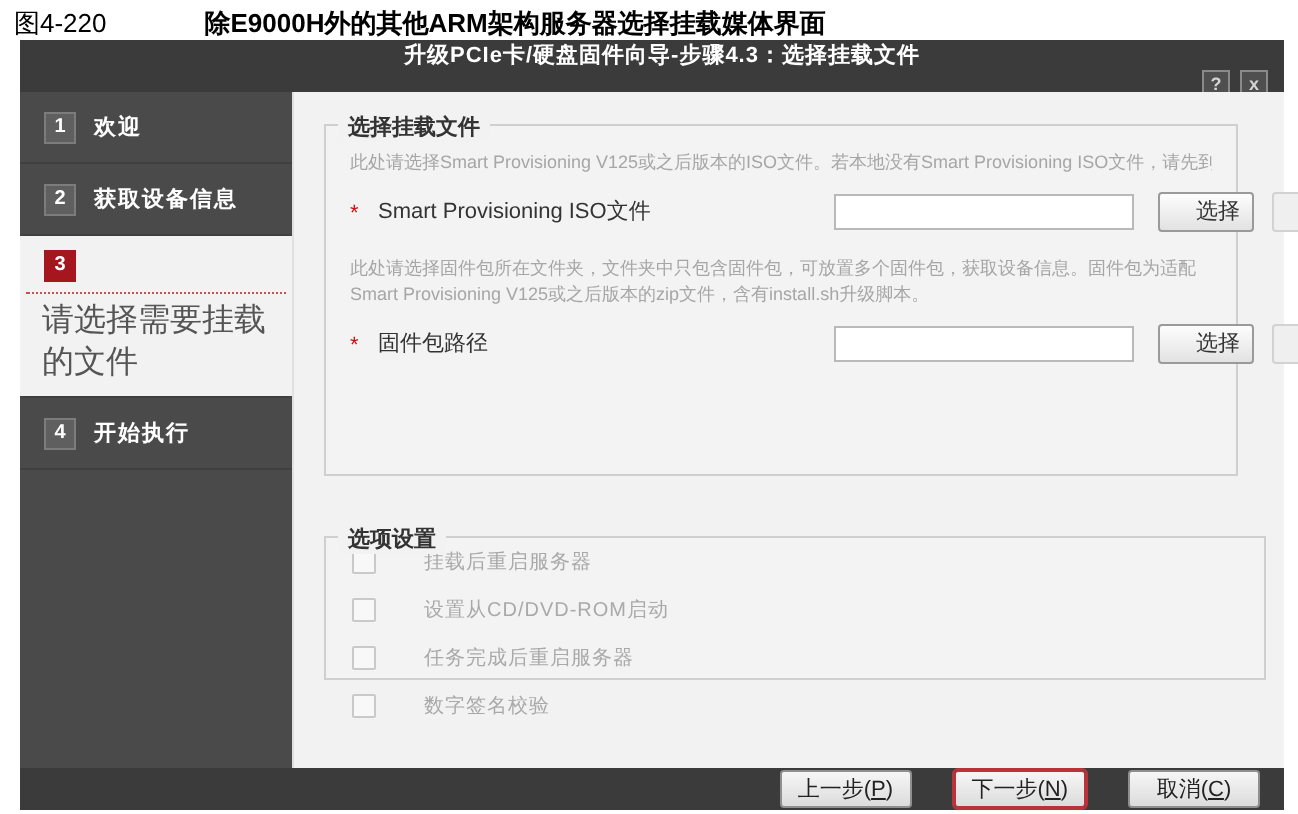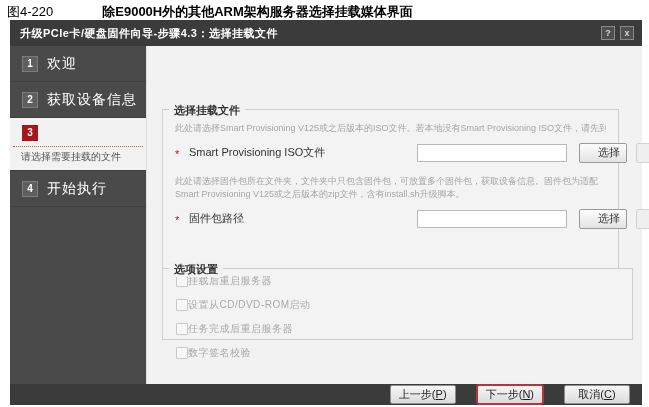--- a/index.html
+++ b/index.html
@@ -6,56 +6,56 @@
   html,body { width:649px; height:407px; background:#ffffff; font-family:"Liberation Sans","DejaVu Sans",sans-serif; }
   #stage { position:relative; width:649px; height:407px; background:#fff; overflow:hidden; }
 
   
   .caption { position:absolute; left:7px; top:3px; font-size:13px; color:#000; white-space:nowrap; }
   .caption .cap-label { font-weight:normal; margin-right:4px; }
   .caption .cap-text { font-weight:bold;padding-left:45px; }
 
   
   .dialog { position:absolute; left:10px; top:20px; width:632px; height:385px; background:#f2f2f2; }
-  .dlg-header { position:absolute; left:0; top:0; right:0; height:26px; background:#3b3b3b; display:flex; align-items:center; }
+  .dlg-header { position:absolute; left:0; top:0; right:0; height:26px; background:#3b3b3b; display:flex; align-items:center;flex-direction:column; }
   .dlg-title { color:#ffffff; font-size:11px; font-weight:bold; padding-left:10px; letter-spacing:0.5px; }
   .dlg-header-btns { margin-left:auto; display:flex; gap:5px; padding-right:8px; }
   .sq-btn { width:14px; height:14px; background:#4f4f4f; border:1px solid #8a8a8a; color:#d6d6d6; font-size:9px; font-weight:bold; line-height:12px; text-align:center; cursor:pointer; }
 
   
   .sidebar { position:absolute; left:0; top:26px; width:136px; bottom:21px; background:#4a4a4a; }
   .step { height:36px; display:flex; align-items:center; padding-left:12px; border-bottom:1px solid #404040; cursor:default; }
   .badge { width:16px; height:16px; background:#5f5f5f; border:1px solid #7c7c7c; color:#fff; font-size:10px; font-weight:bold; text-align:center; line-height:14px; margin-right:9px; flex:0 0 auto; }
-  .step-label { color:#ffffff; font-size:14px; font-weight:normal; letter-spacing:1px; }
+  .step-label { color:#ffffff; font-size:11px; font-weight:bold; letter-spacing:1px; }
   .step-active-block { background:#f2f2f2; border-bottom:1px solid #404040; }
   .step-active-row { height:26px; display:flex; align-items:center; padding-left:12px; padding-top:3px; }
   .badge-active { background:#a5161f; border:1px solid #a5161f; }
   .step-label-active { color:#a5161f; }
   .dotted-divider { border-top:1px dotted #c45252; margin:2px 3px 0 3px; }
-  .step-sublabel { font-size:10px; color:#555; padding:3px 6px 6px 11px; }
+  .step-sublabel { font-size:16px; color:#555; padding:3px 6px 6px 11px; }
 
   
   .content { position:absolute; left:136px; top:26px; right:0; bottom:21px; background:#f2f2f2; border-left:1px solid #e0e0e0; }
   .groupbox { position:relative; border:1px solid #cfcfcf; background:#f3f3f3; }
-  .gb-files { position:absolute; left:15px; right:23px; top:16px; height:196px;margin-top:47px; }
+  .gb-files { position:absolute; left:15px; right:23px; top:16px; height:176px; }
   .gb-options { position:absolute; left:15px; right:9px; top:222px; height:72px; }
   .gb-legend { position:absolute; top:-7px; left:6px; background:#f2f2f2; padding:0 5px; font-size:11px; font-weight:bold; color:#333; }
   .hint { font-size:9px; color:#a6a6a6; margin:12px 12px 4px 12px; line-height:1.5; white-space:nowrap; overflow:hidden; }
   .hint.wrap { white-space:normal; }
   .field-row { display:flex; align-items:center; margin:7px 12px 10px 12px; }
   .req { color:#cc1111; font-size:11px; width:14px; flex:0 0 auto; padding-top:3px; }
   .field-label { font-size:11px; color:#333; width:228px; flex:0 0 auto; }
   .field-input { width:156px; height:18px; border:1px solid #b9b9b9; background:#ffffff; font-size:11px; padding:0 3px; outline:none; }
   .btn { height:20px; min-width:48px; font-size:11px; color:#333; background:linear-gradient(#fdfdfd,#e2e2e2); border:1px solid #9a9a9a; border-radius:2px; cursor:pointer;padding-left:12px; }
   .btn-select { margin-left:12px; }
   .btn-disabled { margin-left:9px; background:#efefef; border:1px solid #d2d2d2; color:#c3c3c3; cursor:default; }
 
   .cb-row { display:flex; align-items:center; padding:5px 0 5px 13px; }
   .cb-box { width:12px; height:12px; background:#f8f8f8; border:1px solid #c9c9c9; border-radius:1px; flex:0 0 auto; }
-  .cb-label { font-size:10px; color:#a9a9a9; margin-left:0; letter-spacing:0.5px; }
+  .cb-label { font-size:10px; color:#a9a9a9; margin-left:24px; letter-spacing:0.5px; }
 
   
   .dlg-footer { position:absolute; left:0; right:0; bottom:0; height:21px; background:#3b3b3b; display:flex; align-items:center; justify-content:flex-end; gap:21px; padding-right:12px; }
   .f-btn { height:19px; min-width:66px; font-size:11px; color:#222; background:linear-gradient(#f6f6f6,#dcdcdc); border:1px solid #8f8f8f; border-radius:2px; cursor:pointer; padding:0 8px; }
   .f-btn-next { border:1px solid #b8343a; box-shadow:0 0 0 1px #b8343a; }
   .hotkey { text-decoration:underline; }
 </style>
 </head>
 <body>
 

